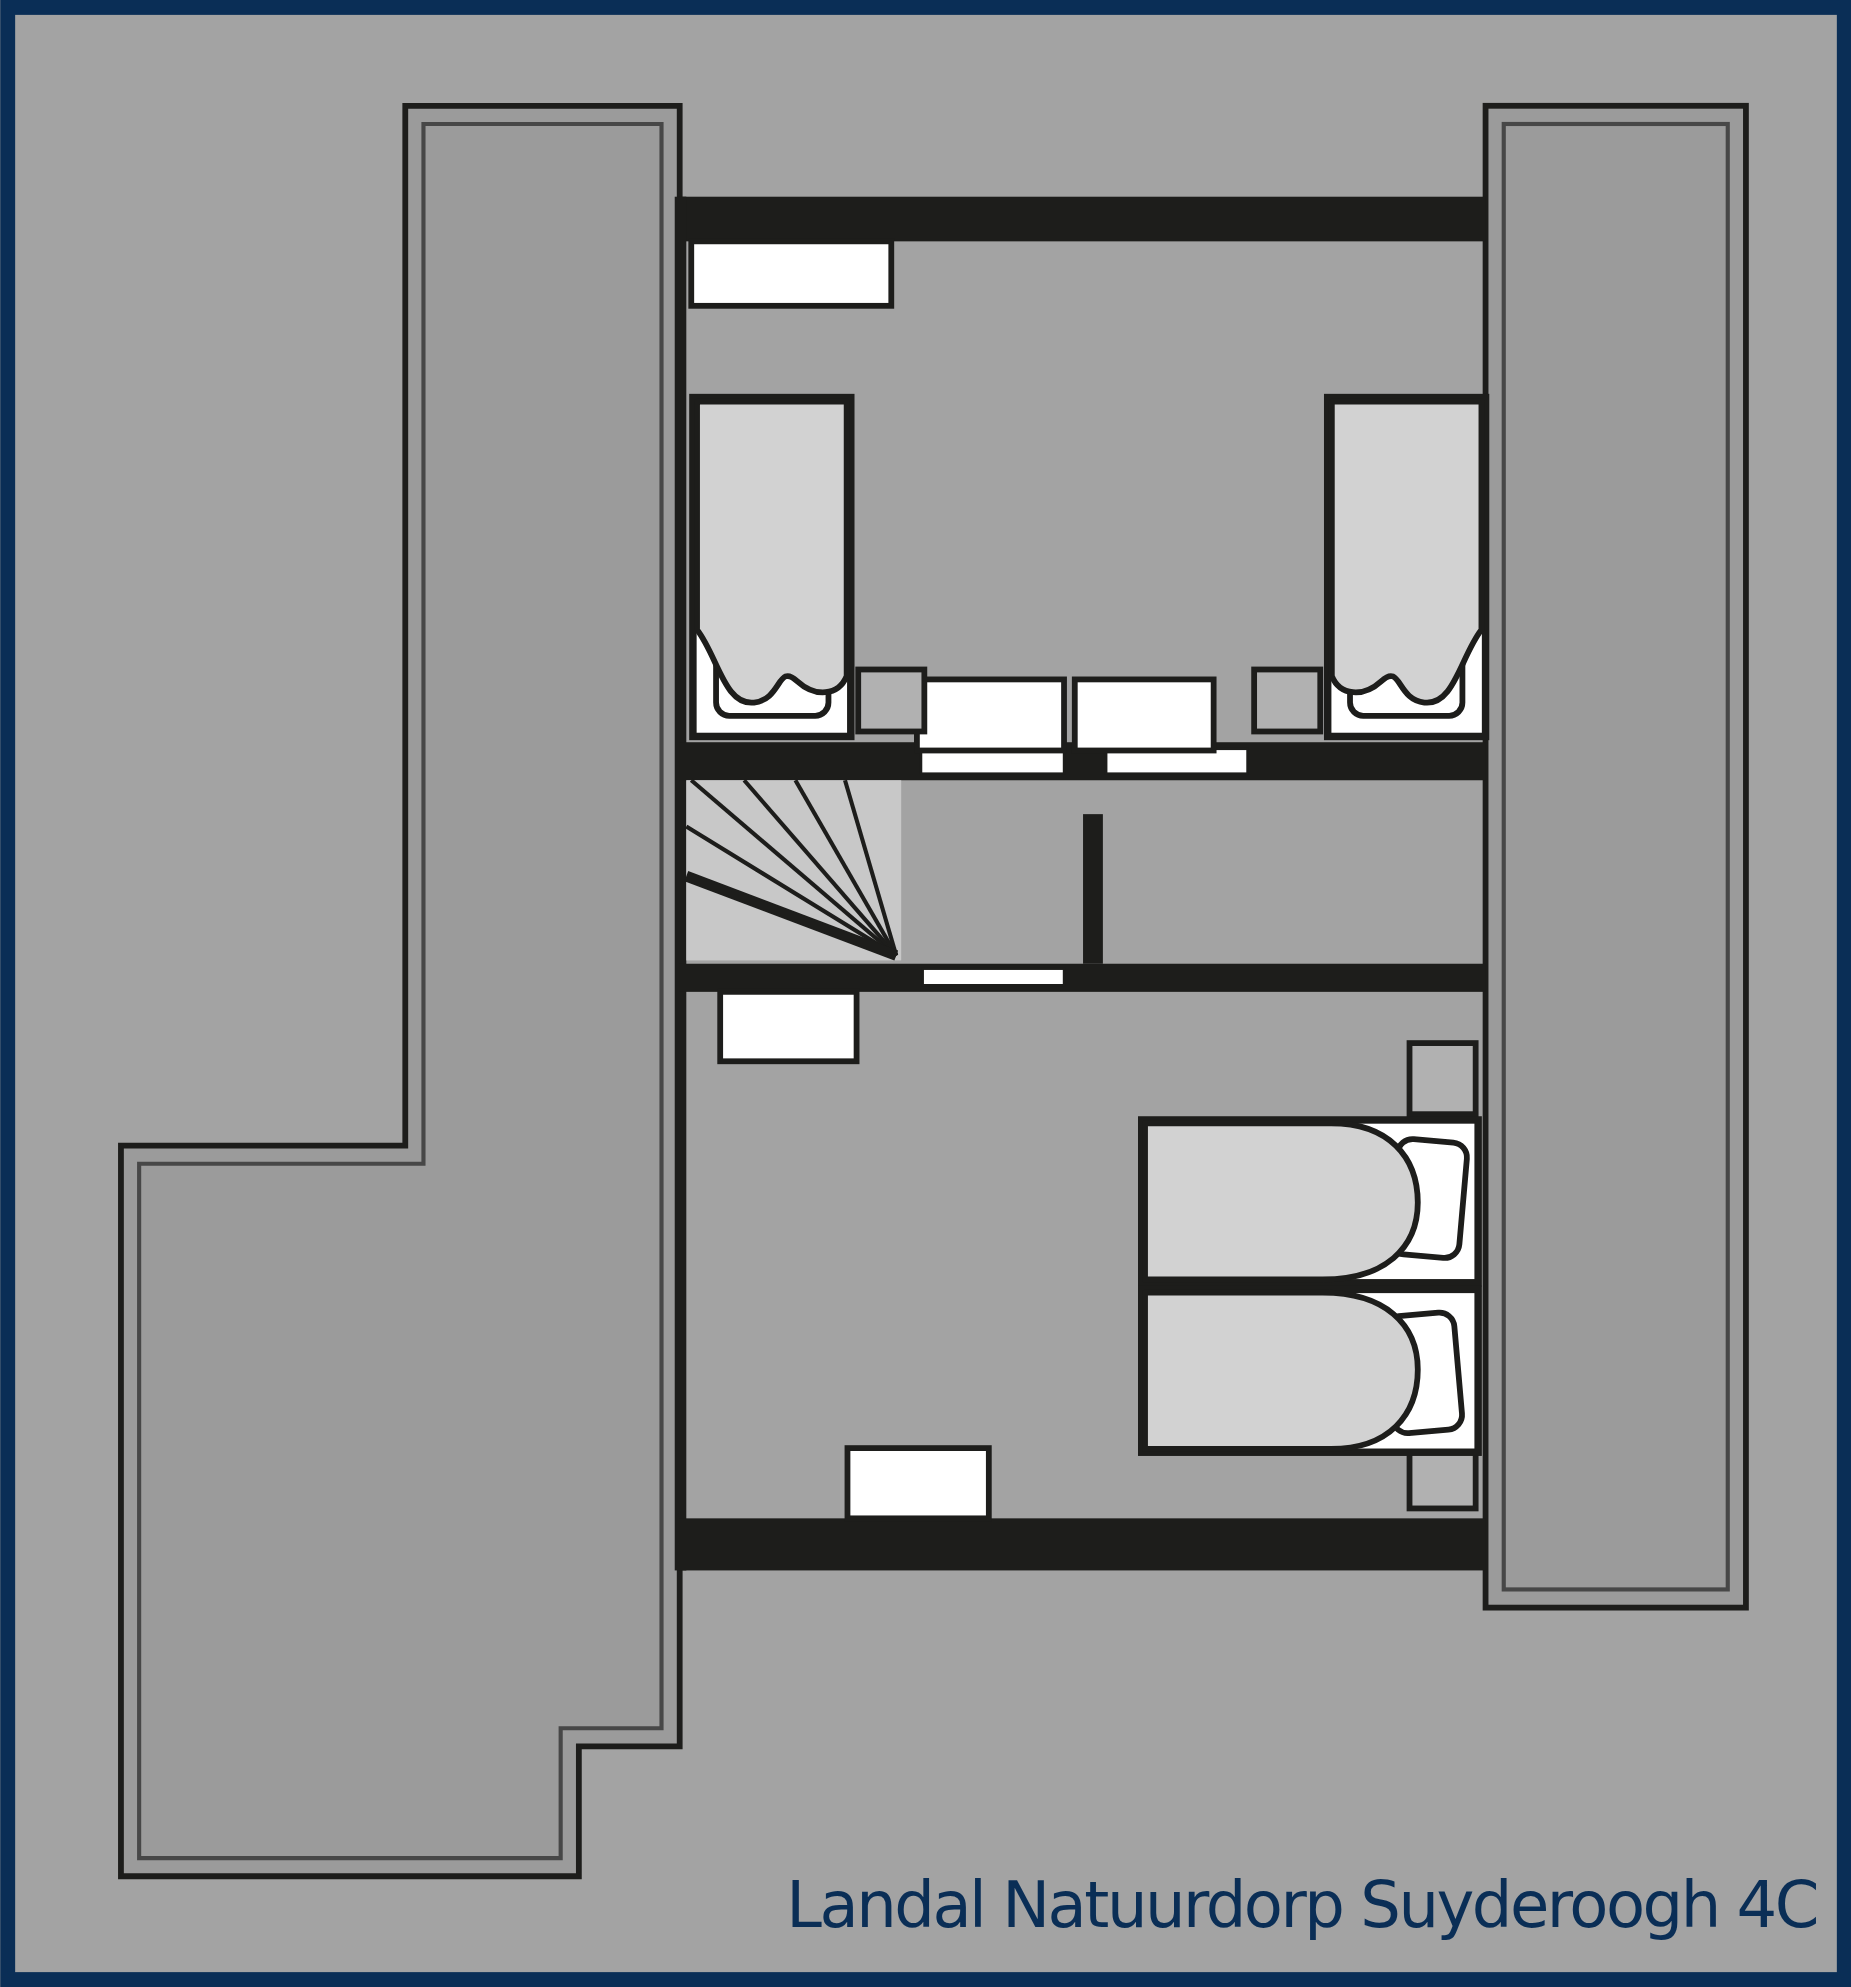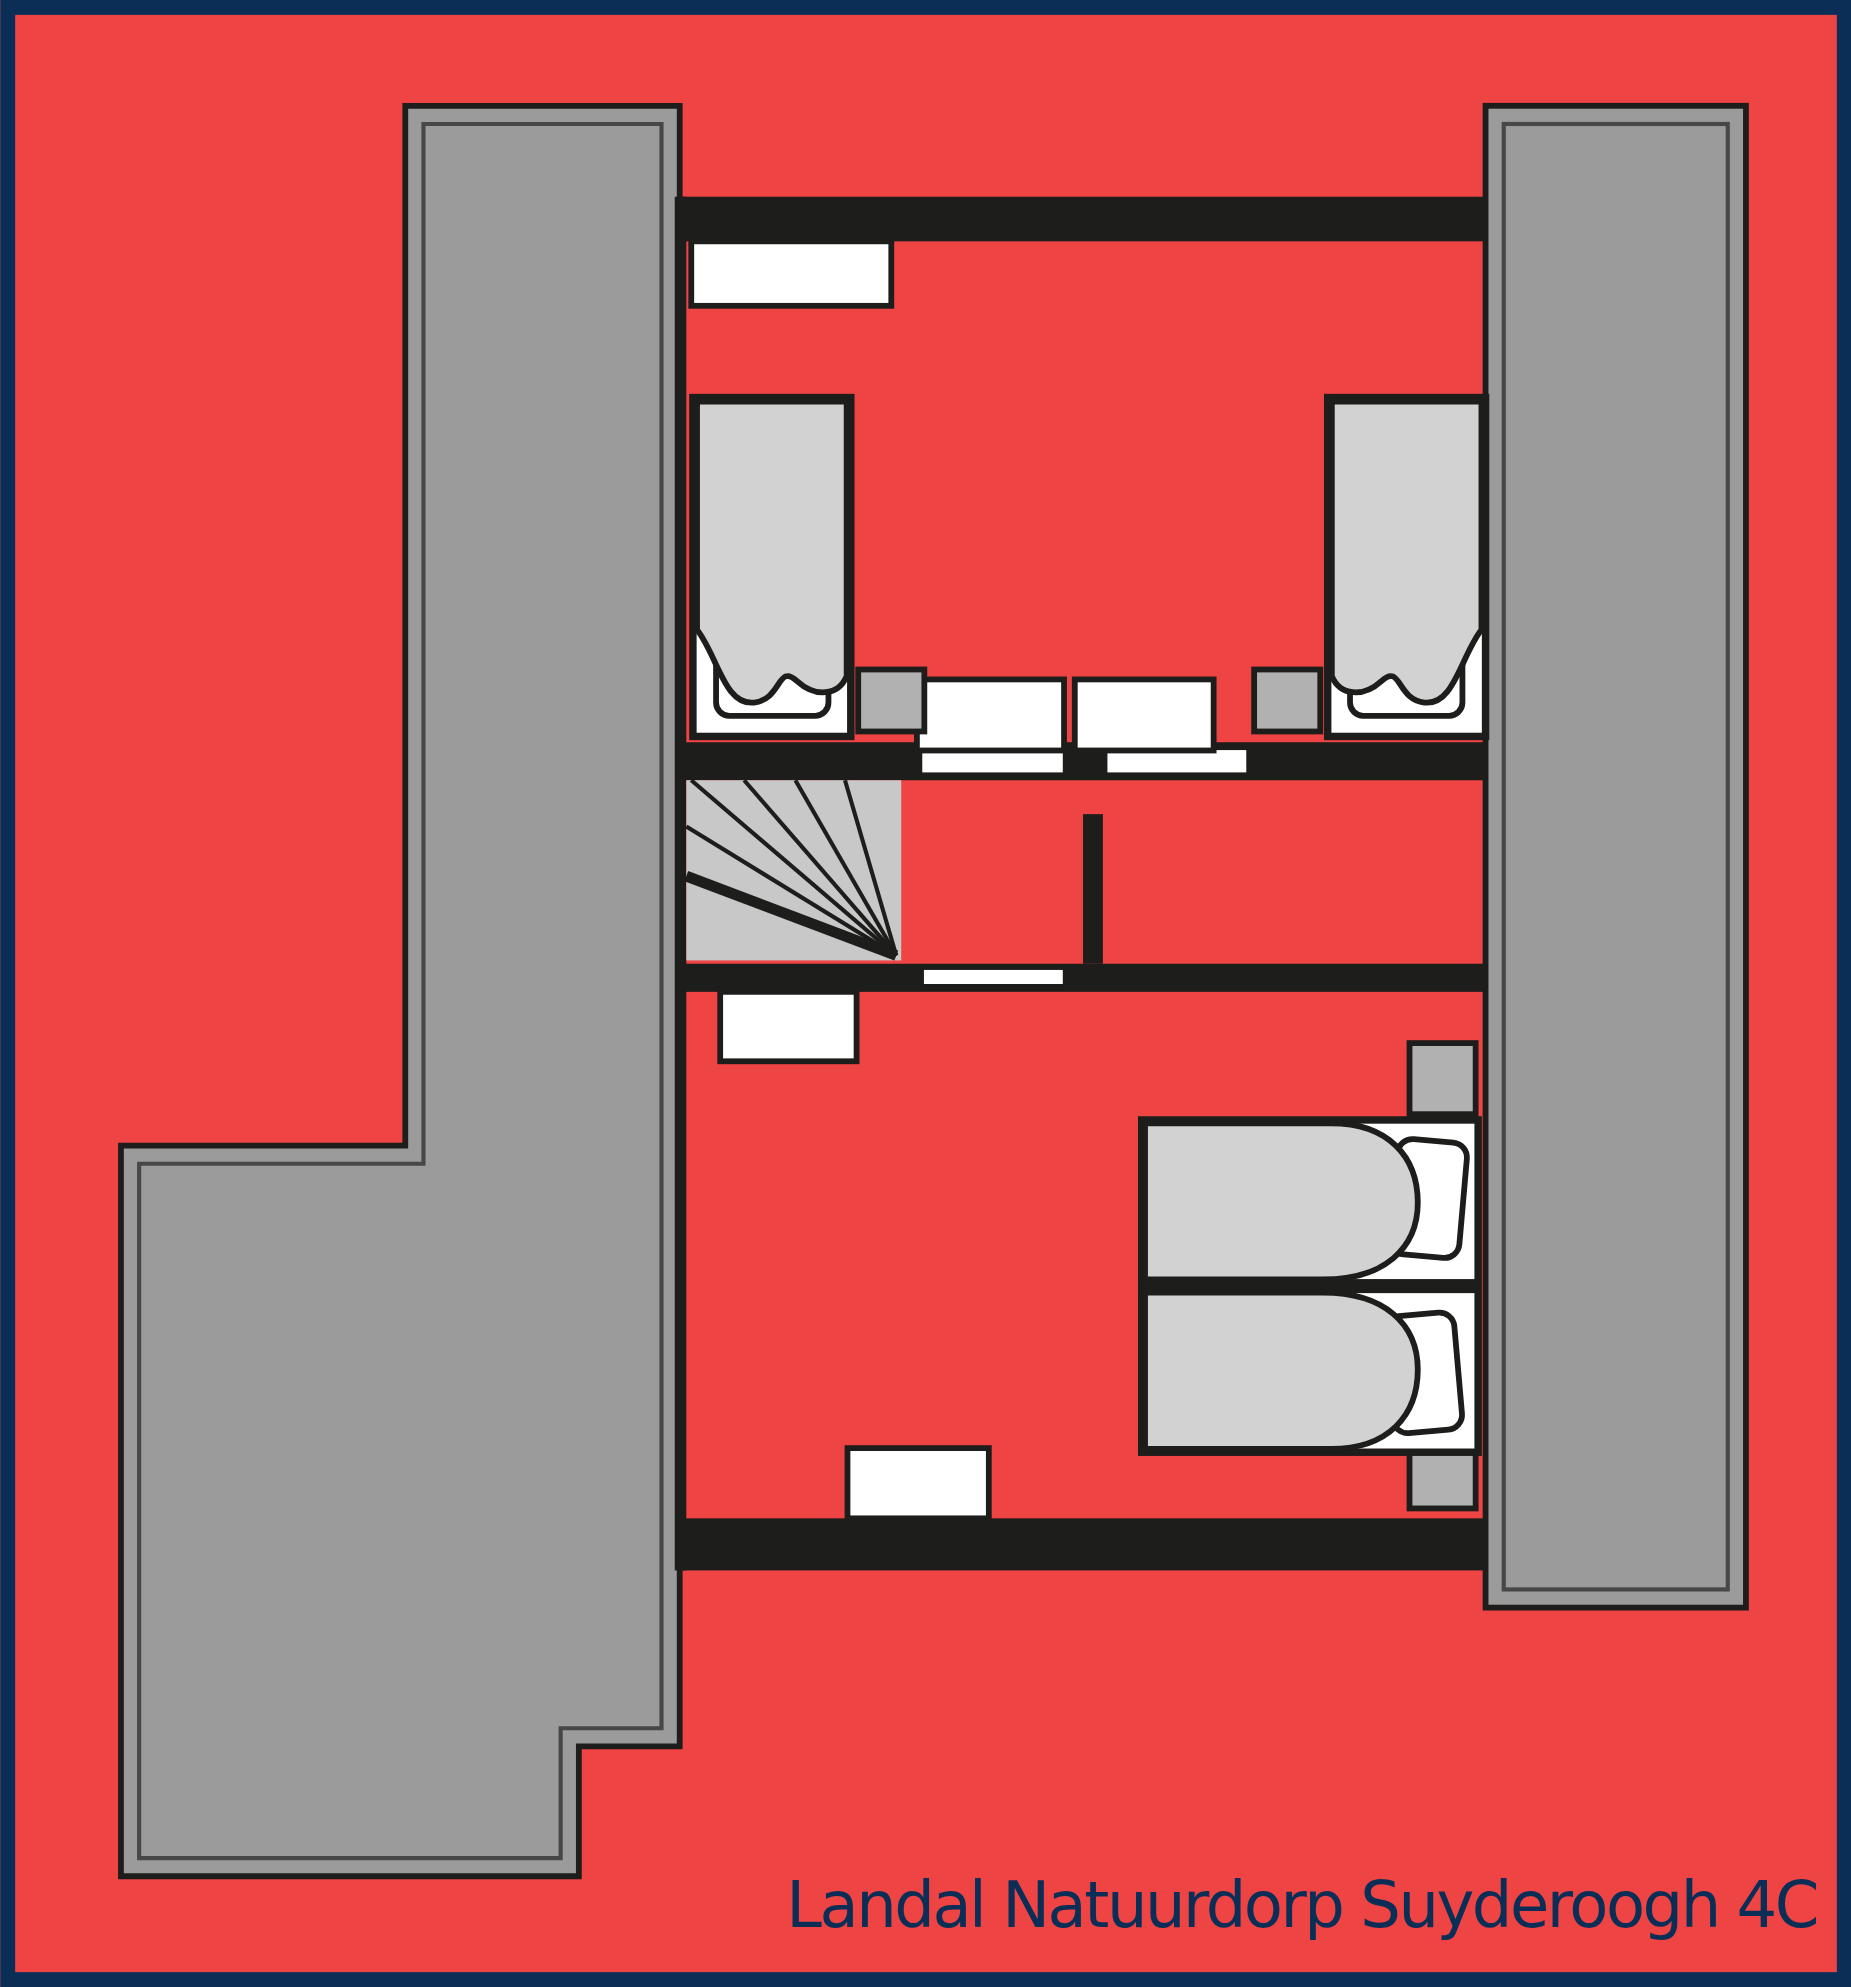--- a/index.html
+++ b/index.html
@@ -1,19 +1,19 @@
 <!DOCTYPE html>
 <html style="--navy: #0a2e56; --wall: #1d1d1b; --roof: #9b9b9b; --roofline: #474747; --stair: #c8c8c8; --duvet: #d2d2d2; --stand: #b1b1b1;font-size:13.2px"><head>
 <meta charset="utf-8">
 <style>
   html,body{margin:0;padding:0;background:#ffffff;}
   .page{
     position:relative;
     width:1852px;height:1987px;
-    background:#ef4444;
+    background:#a3a3a3;
     font-family:"DejaVu Sans","Liberation Sans",sans-serif;
     overflow:hidden;
   }
   .plan-svg{position:absolute;left:0;top:0;width:1852px;height:1987px;display:block;}
 
   .roof{fill:var(--roof,#9b9b9b);stroke:var(--wall,#1d1d1b);stroke-width:7;}
   .roof-ridge{fill:none;stroke:var(--roofline,#474747);stroke-width:5;}
   .wall{fill:var(--wall,#1d1d1b);stroke:none;}
   .door-slot{fill:#ffffff;stroke:var(--wall,#1d1d1b);stroke-width:3;}
   .stair-pane{fill:var(--stair,#c8c8c8);stroke:none;}

